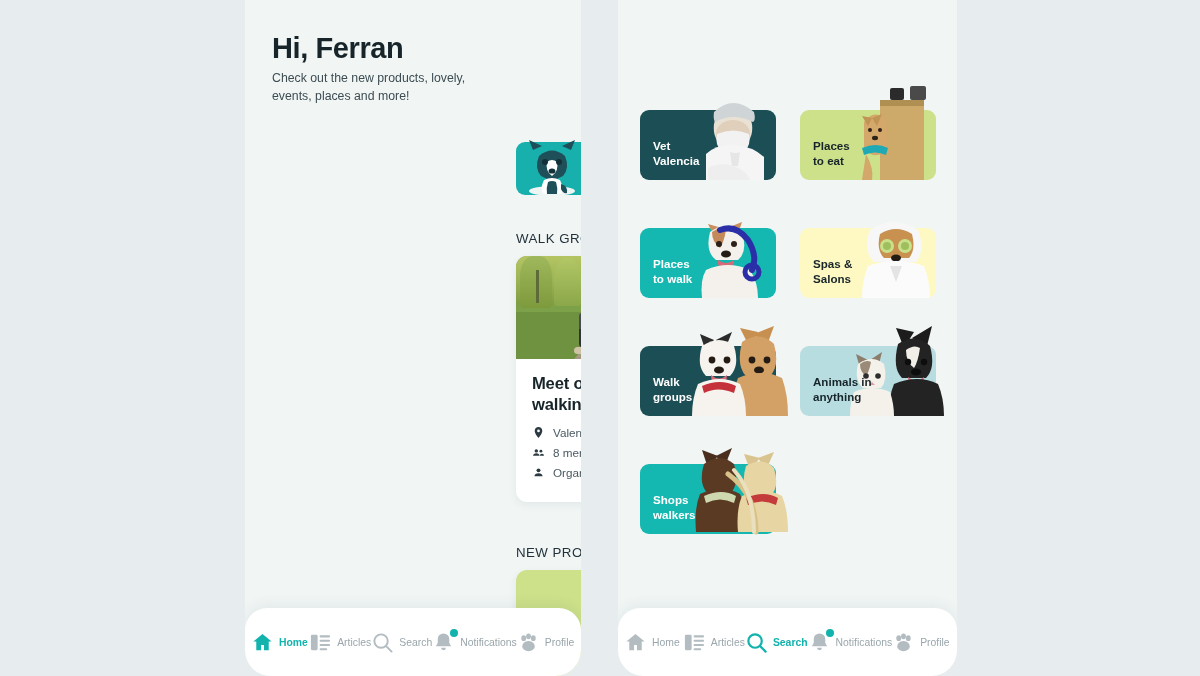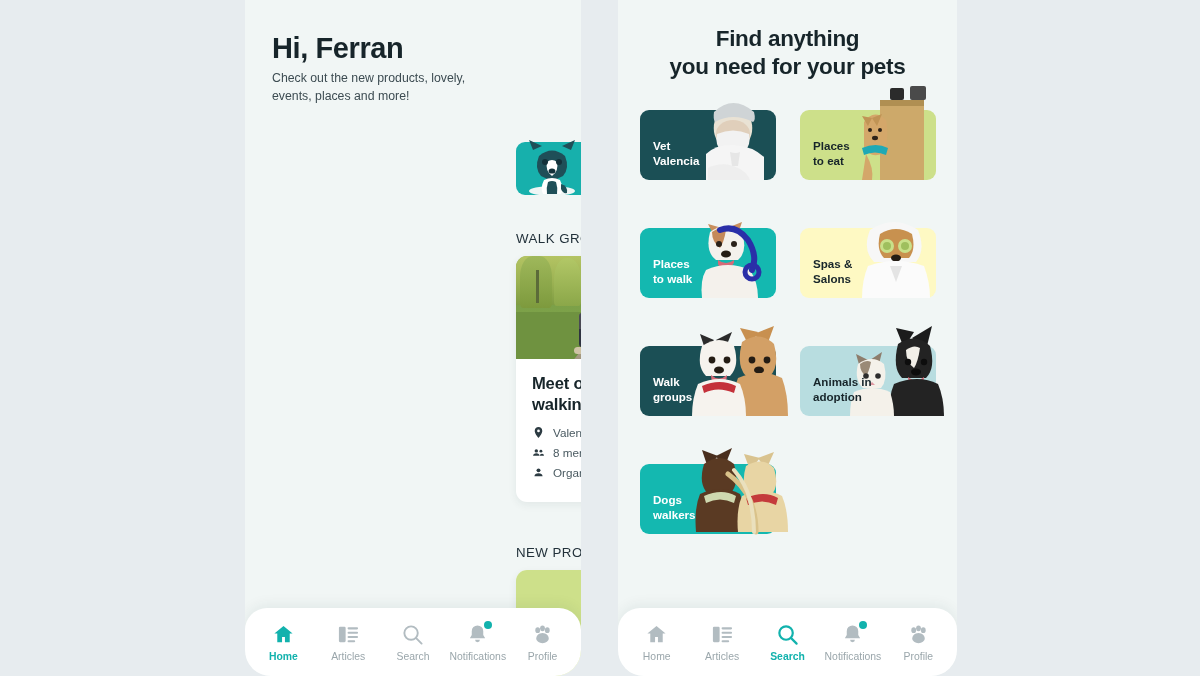--- a/index.html
+++ b/index.html
@@ -85,21 +85,21 @@
 
   
   .navbar {
     position: absolute; left: 0; bottom: 0; width: 100%; height: 68px;
     background: #ffffff; border-radius: 22px 22px 0 0;
     display: flex; align-items: center; justify-content: space-around;
     box-shadow: 0 -3px 14px rgba(20,50,60,0.07);
     padding: 0 6px;
   }
   .nav-item {
-    display: flex; flex-direction: column; align-items: center;
+    display: flex; flex-direction: row; align-items: center;
     gap: 5px; position: relative; flex: 1;
   }
   .nav-icon { width: 23px; height: 23px; position: relative; }
   .nav-icon svg { width: 100%; height: 100%; display: block; }
   .nav-label { font-size: 10.4px; color: #9aa6ab; }
   .nav-item.active .nav-label { color: #12b2ad; font-weight: bold; }
   .nav-badge {
     position: absolute; right: -3px; top: -2px;
     width: 8px; height: 8px; border-radius: 50%; background: #12b2ad;
   }
@@ -269,24 +269,20 @@
           <span class="nav-label">Profile</span>
         </div>
       </div>
 
     </div>
   </div>
 
   <div class="phone phone-right">
     <div class="screen">
 
-      <div class="find-title">
-        <span>Find anything</span><br>
-        <span>you need for your pets</span>
-      </div>
 
       <div class="cat-grid">
 
         <div class="cat-card" style="background:#1b4f55;">
           <svg class="cat-art" style="right:2px; bottom:0; width:78px; height:98px;" viewBox="0 0 78 98">
             <path d="M20 34q18-14 34 0 6 18-4 28H24q-10-10-4-28z" fill="#e9e2d4"></path>
             <path d="M18 30q19-18 40 0 2 8-1 10-20-10-38 0-2-3-1-10z" fill="#cfd4d6"></path>
             <ellipse cx="37" cy="52" rx="17" ry="14" fill="#e0cfbb"></ellipse>
             <path d="M21 52q16-7 32 0 2 12-4 16H25q-6-4-4-16z" fill="#f2f2f2"></path>
             <path d="M10 72q10-10 28-9t30 12v23H10z" fill="#f5f5f5"></path>
@@ -389,39 +385,39 @@
             <path d="M8 34l4 14 8-8z" fill="#8d7d6c"></path>
             <path d="M34 32l-4 16-8-8z" fill="#8d7d6c"></path>
             <path d="M10 44q14-10 26 0 4 16-3 24H15q-9-8-5-24z" fill="#f4f1ea"></path>
             <path d="M12 44q6-5 11-2-2 10-5 14-6-4-6-12z" fill="#9a8a77"></path>
             <circle cx="18" cy="56" r="2.8" fill="#2d2d2d"></circle>
             <circle cx="30" cy="56" r="2.8" fill="#2d2d2d"></circle>
             <path d="M24 62l-3 3h6z" fill="#e09aa3"></path>
             <path d="M6 72q18-8 36 0 4 12 4 24H2q0-14 4-24z" fill="#f4f1ea"></path>
           </svg>
           <div class="cat-label" style="color:#17252a;">Animals in
-adoption</div>
+anything</div>
         </div>
 
         <div class="cat-card" style="background:#14b8b0;">
           <svg class="cat-art" style="right:0; bottom:0; width:88px; height:98px;" viewBox="0 0 88 98">
             <path d="M14 14l6 18 10-12z" fill="#4a2f1e"></path>
             <path d="M44 12l-8 20-8-12z" fill="#4a2f1e"></path>
             <path d="M16 28q16-12 30 0 6 20-4 30H20q-10-10-4-30z" fill="#5a3a23"></path>
             <path d="M12 58q22-10 40 0 6 14 6 38H8q-2-24 4-38z" fill="#5a3a23"></path>
             <path d="M16 60q18-8 32 0l-2 7q-14-7-28 0z" fill="#cfd9b0"></path>
             <path d="M56 18l6 16 10-12z" fill="#d9c38f"></path>
             <path d="M86 16l-8 18-8-12z" fill="#d9c38f"></path>
             <path d="M58 30q16-10 28 2 6 20-4 28H62q-10-10-4-30z" fill="#e8d5a4"></path>
             <path d="M54 60q22-10 40 0 6 14 6 36H50q-2-22 4-36z" fill="#e8d5a4"></path>
             <path d="M58 62q18-8 32 0l-2 7q-14-7-28 0z" fill="#c43b3b"></path>
             <path d="M40 38q14 10 22 26 6 14 6 32" stroke="#d9c28a" stroke-width="5" fill="none" stroke-linecap="round"></path>
             <path d="M46 34q12 14 16 30 4 16 4 32" stroke="#eae0bd" stroke-width="4" fill="none" stroke-linecap="round"></path>
           </svg>
-          <div class="cat-label" style="color:#ffffff;">Dogs
+          <div class="cat-label" style="color:#ffffff;">Shops
 walkers</div>
         </div>
 
       </div>
 
       <div class="navbar">
         <div class="nav-item">
           <span class="nav-icon">
             <svg viewBox="0 0 24 24">
                 <path d="M12 3 2.5 11h3v9h5v-5.5h3V20h5v-9h3z" fill="#b2bcc1"></path>

